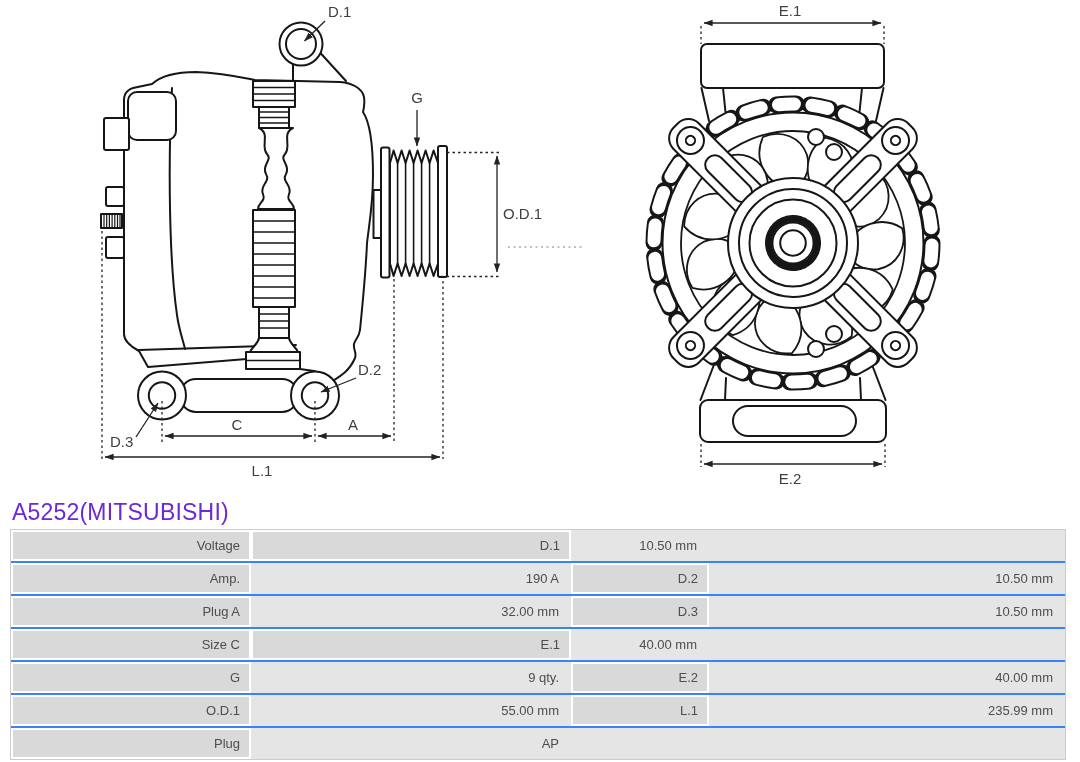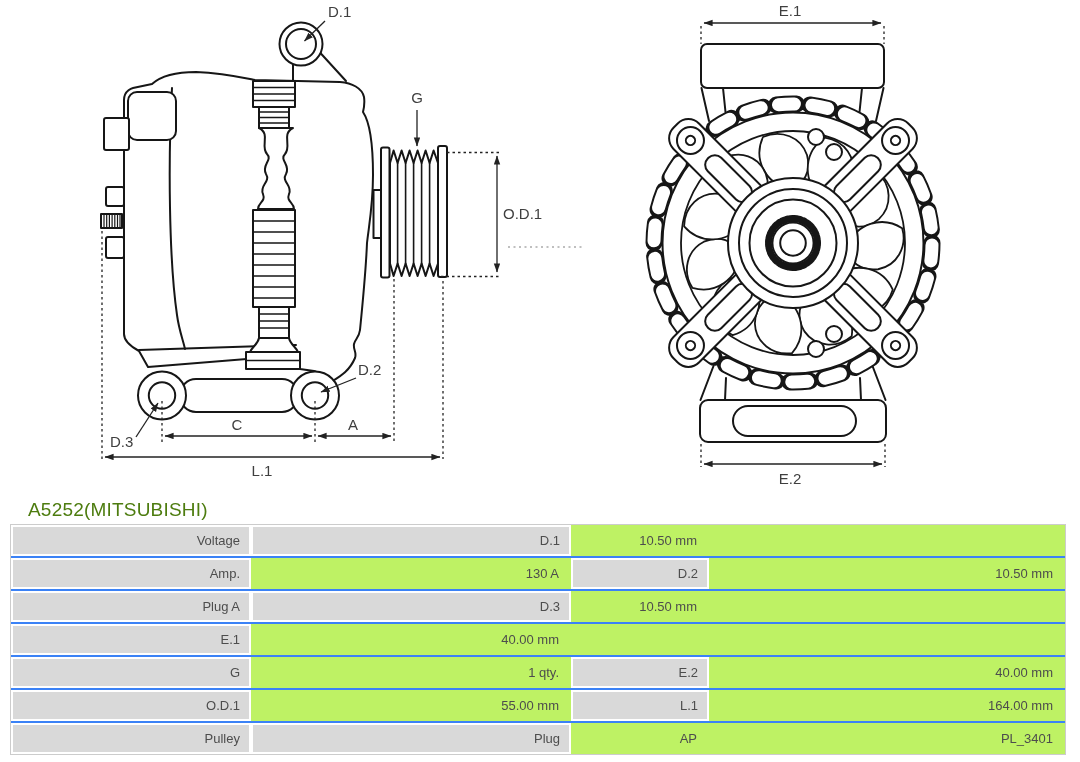--- a/index.html
+++ b/index.html
@@ -1,21 +1,21 @@
 <!DOCTYPE html>
 <html><head>
 <meta charset="utf-8">
 <style>
   html,body{margin:0;padding:0;background:#fff;}
   body{width:1080px;height:762px;overflow:hidden;font-family:"Liberation Sans",sans-serif;}
   .drawing-wrap{width:1080px;height:497px;}
   svg{display:block;}
   svg text{font-family:"Liberation Sans","DejaVu Sans",sans-serif;font-size:15px;fill:#3f3f3f;}
-  .part-title{margin:2px 0 3px 28px;font-size:19px;color:#4d7c0f;letter-spacing:.2px;}
-  .spec-table{margin:0 14px 0 10px;border:1px solid #ccc;background:#bef264;}
+  .part-title{margin:2px 0 3px 12px;font-size:23px;color:#6d28d9;letter-spacing:.2px;}
+  .spec-table{margin:0 14px 0 10px;border:1px solid #ccc;background:#e5e5e5;}
   .row{display:grid;grid-template-columns:240px 320px 138px 1fr;}
   .row + .row{border-top:2px solid #3b82f6;}
   .cell{height:31px;line-height:31px;font-size:13px;color:#4d4d4d;text-align:right;white-space:nowrap;overflow:hidden;}
   .cell.label{background:#d9d9d9;border:2px solid #fff;height:27px;line-height:27px;padding-right:9px;}
   .cell.value{padding-right:12px;}
 </style>
 </head>
 <body>
 
 <div class="drawing-wrap">
@@ -189,44 +189,44 @@
 <div class="part-title">A5252(MITSUBISHI)</div>
 
 <div class="spec-table">
   <div class="row">
     <div class="cell label">Voltage</div>
     <div class="cell label">D.1</div>
     <div class="cell value">10.50 mm</div>
   </div>
   <div class="row">
     <div class="cell label">Amp.</div>
-    <div class="cell value">130 A</div>
+    <div class="cell value">190 A</div>
     <div class="cell label">D.2</div>
     <div class="cell value">10.50 mm</div>
   </div>
   <div class="row">
     <div class="cell label">Plug A</div>
+    <div class="cell value">32.00 mm</div>
     <div class="cell label">D.3</div>
     <div class="cell value">10.50 mm</div>
   </div>
   <div class="row">
+    <div class="cell label">Size C</div>
     <div class="cell label">E.1</div>
     <div class="cell value">40.00 mm</div>
   </div>
   <div class="row">
     <div class="cell label">G</div>
-    <div class="cell value">1 qty.</div>
+    <div class="cell value">9 qty.</div>
     <div class="cell label">E.2</div>
     <div class="cell value">40.00 mm</div>
   </div>
   <div class="row">
     <div class="cell label">O.D.1</div>
     <div class="cell value">55.00 mm</div>
     <div class="cell label">L.1</div>
-    <div class="cell value">164.00 mm</div>
-  </div>
-  <div class="row">
-    <div class="cell label">Pulley</div>
+    <div class="cell value">235.99 mm</div>
+  </div>
+  <div class="row">
     <div class="cell label">Plug</div>
     <div class="cell value">AP</div>
-    <div class="cell value">PL_3401</div>
   </div>
 </div>
 
 </body></html>

